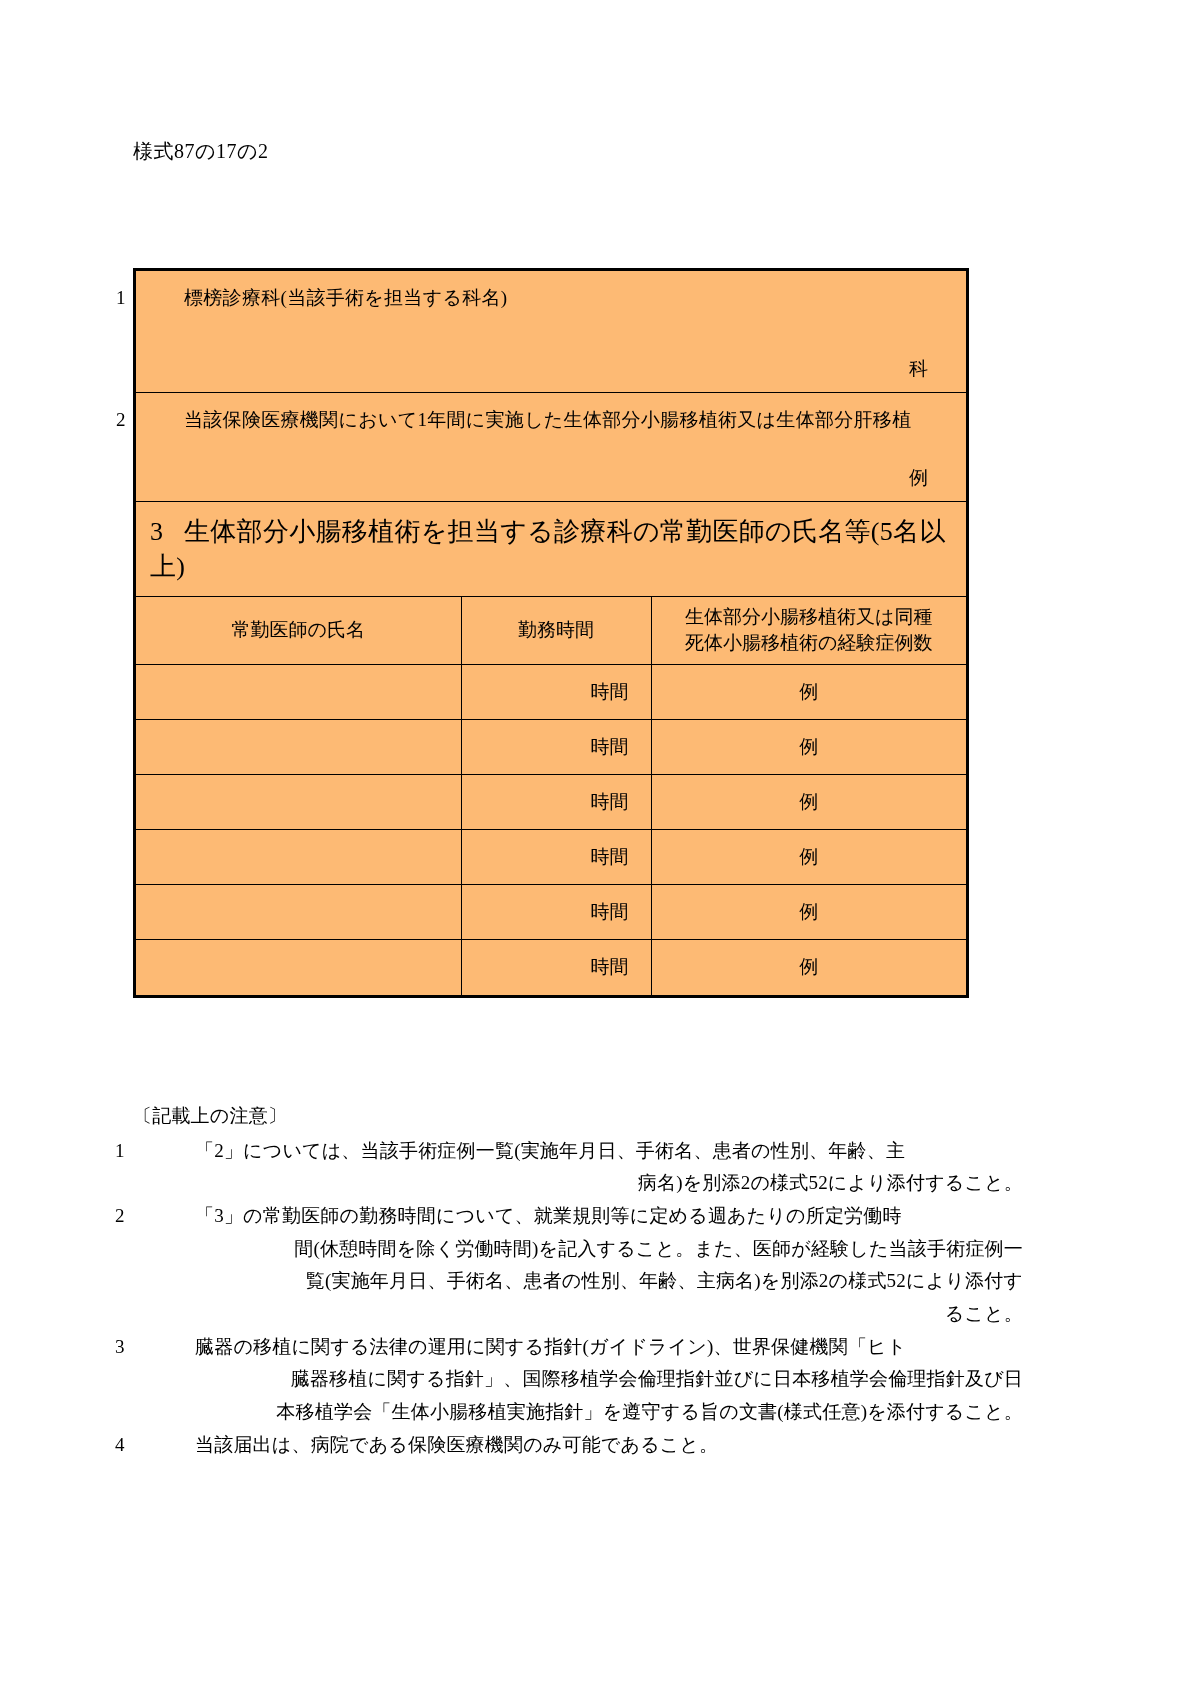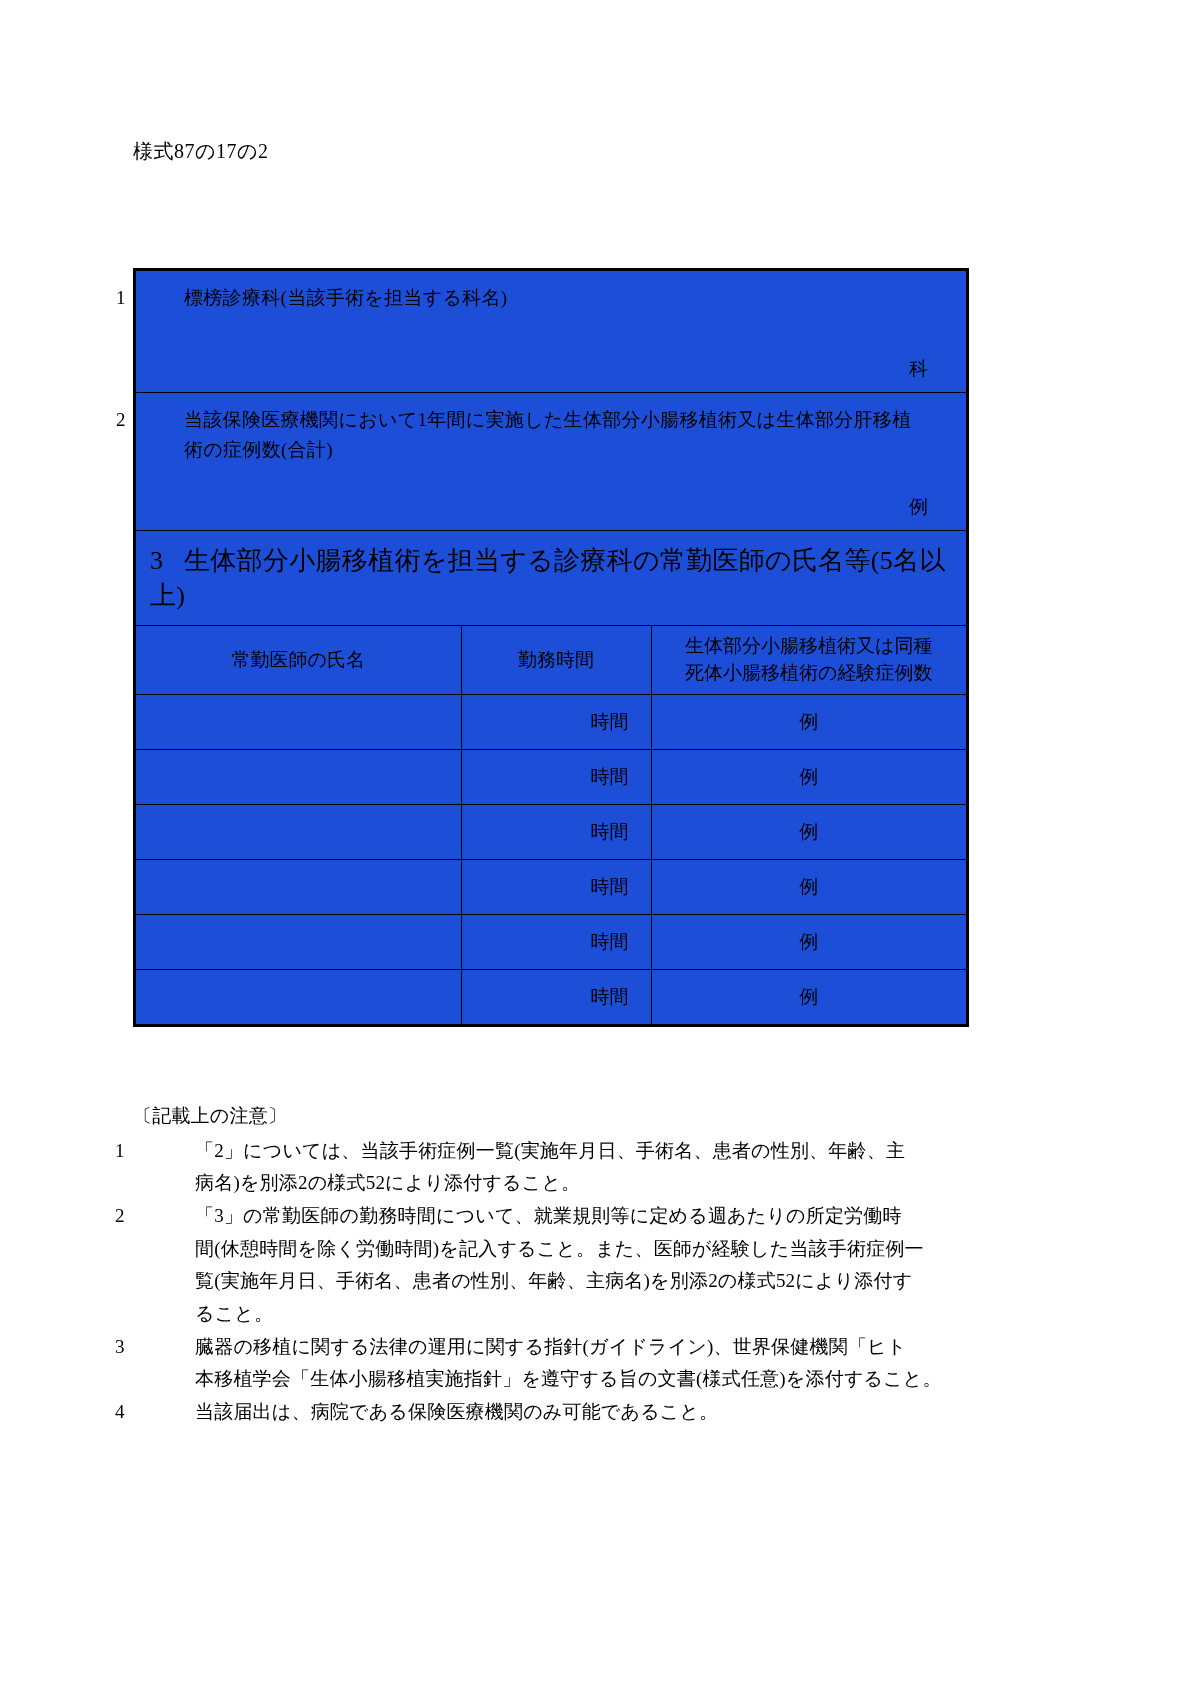--- a/index.html
+++ b/index.html
@@ -44,21 +44,21 @@
     white-space: nowrap;
   }
 
   
   .frame {
     position: absolute;
     left: 133px;
     top: 268px;
     width: 836px;
     border: 3px solid #000;
-    background: #1d4ed8;
+    background: #fdba74;
   }
 
   .block {
     border-bottom: 1.5px solid #000;
     position: relative;
   }
   .block:last-child { border-bottom: none; }
 
   .block-label {
     font-size: 19px;
@@ -131,21 +131,21 @@
   }
   .notes-head { margin-bottom: 2px; }
   .note-item {
     padding-left: 62px;
     text-indent: -40px;
     margin-bottom: 0px;
     white-space: normal;
   }
   .note-item .nnum { display: inline-block; width: 40px; }
   .note-line { display: block; }
-  .note-item .cont { padding-left: 0; text-indent: 0; }
+  .note-item .cont { padding-left: 0; text-indent: 0; text-align: right; }
 </style>
 </head>
 <body>
 
 <div class="page">
 
   <div class="form-no">様式87の17の2</div>
 
 
   <div class="frame">
@@ -157,21 +157,20 @@
         </span>
       </div>
       <div class="unit-row">科</div>
     </div>
 
     <div class="block sec2">
       <div class="block-label">
         <span class="hang">
           <span class="num">2</span><span>当該保険医療機関において1年間に実施した生体部分小腸移植術又は生体部分肝移植</span>
         </span>
-        <span class="note-line" style="padding-left:34px;">術の症例数(合計)</span>
       </div>
       <div class="unit-row">例</div>
     </div>
 
     <div class="block sec3">
       <div class="sec3-label">
         <span class="num">3</span><span>生体部分小腸移植術を担当する診療科の常勤医師の氏名等(5名以上)</span>
       </div>
 
       <table class="doctors">
@@ -230,20 +229,21 @@
 
     <div class="note-item">
       <span class="nnum">2</span><span>「3」の常勤医師の勤務時間について、就業規則等に定める週あたりの所定労働時</span>
       <span class="note-line cont">間(休憩時間を除く労働時間)を記入すること。また、医師が経験した当該手術症例一</span>
       <span class="note-line cont">覧(実施年月日、手術名、患者の性別、年齢、主病名)を別添2の様式52により添付す</span>
       <span class="note-line cont">ること。</span>
     </div>
 
     <div class="note-item">
       <span class="nnum">3</span><span>臓器の移植に関する法律の運用に関する指針(ガイドライン)、世界保健機関「ヒト</span>
+      <span class="note-line cont">臓器移植に関する指針」、国際移植学会倫理指針並びに日本移植学会倫理指針及び日</span>
       <span class="note-line cont">本移植学会「生体小腸移植実施指針」を遵守する旨の文書(様式任意)を添付すること。</span>
     </div>
 
     <div class="note-item">
       <span class="nnum">4</span><span>当該届出は、病院である保険医療機関のみ可能であること。</span>
     </div>
   </div>
 
 </div>
 

